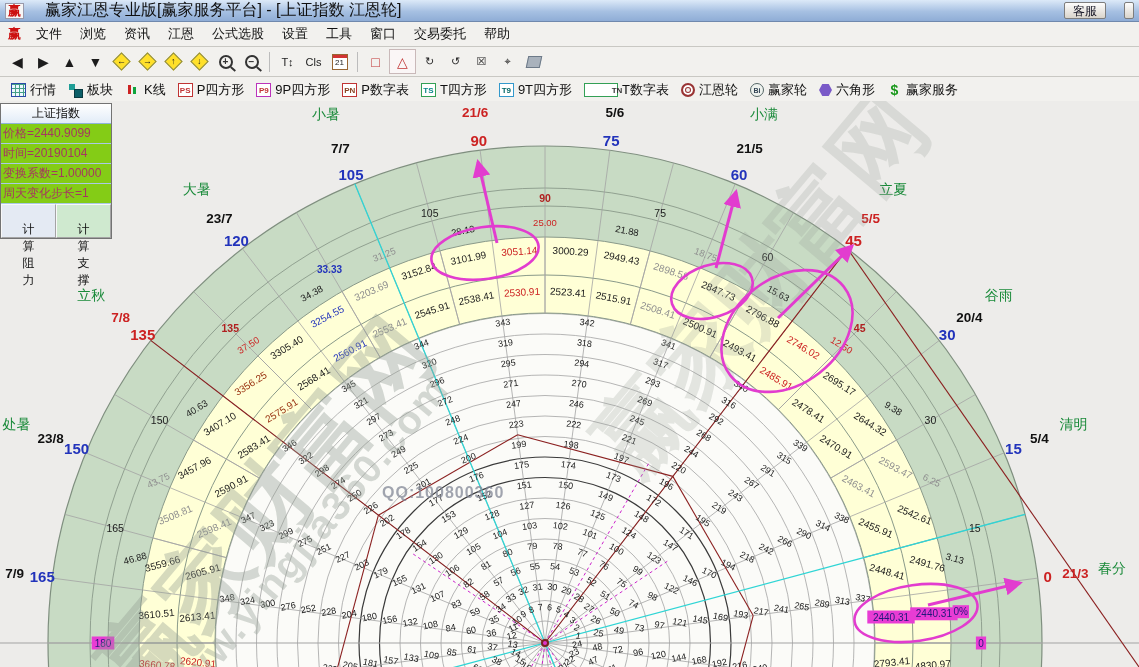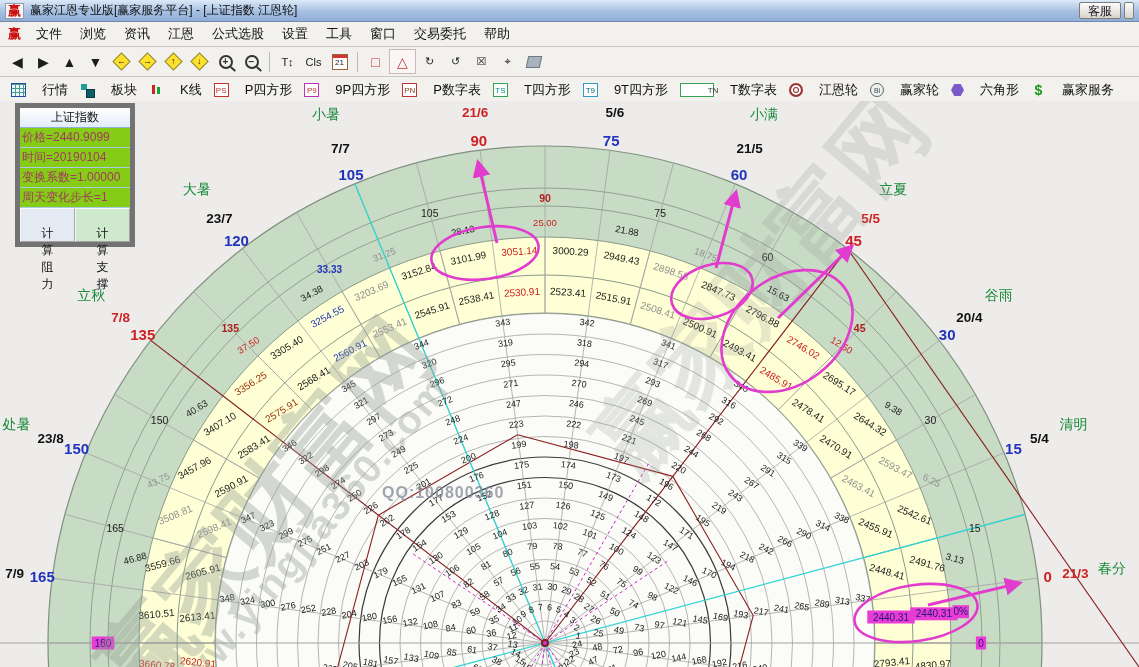--- a/index.html
+++ b/index.html
@@ -1,21 +1,21 @@
 <!DOCTYPE html>
 <html><head>
 <meta charset="utf-8">
 <style>
   html,body{margin:0;padding:0;}
   body{width:1139px;height:667px;overflow:hidden;background:#edecea;font-family:"Liberation Sans",sans-serif;position:relative;}
   
   .titlebar{height:22px;background:linear-gradient(#dce9f8,#a6c0e2 55%,#8fadd6);display:flex;align-items:center;padding:0 5px;border-bottom:1px solid #7089ad;box-sizing:border-box;}
   .titlebar .logo{color:#cc1111;font-weight:bold;font-size:13px;background:#f6f6f6;border:1px solid #99a;padding:0 2px;line-height:14px;}
-  .titlebar .title{font-size:12px;color:#101010;margin-left:6px;}
-  .titlebar .tbtns{margin-left:auto;display:flex;gap:3px;}
+  .titlebar .title{font-size:16px;color:#101010;margin-left:21px;}
+  .titlebar .tbtns{margin-left:auto;display:flex;gap:18px;}
   .titlebar button{font-family:inherit;font-size:12px;height:17px;background:linear-gradient(#fdfdfd,#d9d4cb);border:1px solid #7d7d7d;border-radius:2px;padding:0 8px;color:#112;}
   .titlebar button.cut{width:10px;padding:0;overflow:hidden;}
   .menubar{height:24px;display:flex;align-items:center;background:#f2f1ee;border-bottom:1px solid #c9c8c3;font-size:13px;color:#111;padding:0 4px;}
   .menubar .mlogo{color:#cc1111;font-weight:bold;margin:0 6px 0 4px;}
   .menu-item{padding:2px 9px;cursor:default;margin-top:20px;}
   .toolbar{height:29px;display:flex;align-items:center;background:#f2f1ee;border-bottom:1px solid #c9c8c3;padding:0 5px;gap:1px;}
   .tool{width:25px;height:23px;display:flex;align-items:center;justify-content:center;font-size:13px;color:#222;}
   .tool.framed{border:1px solid #c9b9b9;background:#faf6f6;}
   .tsep{width:1px;height:20px;background:#bcbcbc;margin:0 4px;}
   .tri{font-size:14px;color:#1c1c1c;}
@@ -23,22 +23,22 @@
   .txtg{font-size:11px;}
   .dia{width:11px;height:11px;background:#ffe02a;border:1px solid #8a8a4a;transform:rotate(45deg);display:flex;align-items:center;justify-content:center;}
   .dia b{transform:rotate(-45deg);font-size:9px;font-weight:bold;color:#222;line-height:1;}
   .zoomlens{width:10px;height:10px;border:2px solid #333;border-radius:50%;position:relative;display:flex;align-items:center;justify-content:center;font-size:10px;font-weight:bold;color:#333;}
   .zoomlens::after{content:"";position:absolute;width:6px;height:2px;background:#333;right:-5px;bottom:-3px;transform:rotate(40deg);}
   .cal{width:14px;height:14px;border:1px solid #996633;background:#fff;font-size:8px;text-align:center;position:relative;color:#222;}
   .cal::before{content:"";position:absolute;top:0;left:0;right:0;height:3px;background:#d23333;}
   .cal i{font-style:normal;position:relative;top:3px;}
   .stamp{width:12px;height:10px;background:#a9b2bc;border:1px solid #6d7a88;transform:skewX(-12deg);}
   .toolbar2{height:26px;display:flex;align-items:center;background:#f2f1ee;border-bottom:1px solid #a9a8a3;padding:0 6px;font-size:13px;color:#111;gap:2px;}
-  .t2{display:flex;align-items:center;gap:16px;padding:0 5px;}
-  .ic{width:15px;height:14px;display:flex;align-items:center;justify-content:center;font-size:9px;font-weight:normal;box-sizing:border-box;}
+  .t2{display:flex;align-items:center;gap:4px;padding:0 5px;}
+  .ic{width:15px;height:14px;display:flex;align-items:center;justify-content:center;font-size:9px;font-weight:bold;box-sizing:border-box;}
   .ic-table{border:1px solid #2a4aa8;background-color:#eef7ff;background-image:repeating-linear-gradient(90deg,transparent 0 3px,#44a088 3px 4px),repeating-linear-gradient(0deg,transparent 0 3px,#44a088 3px 4px);}
   .ic-blocks{position:relative;}
   .ic-blocks::before{content:"";position:absolute;left:1px;top:1px;width:6px;height:6px;background:#1f9e96;}
   .ic-blocks::after{content:"";position:absolute;left:6px;top:6px;width:7px;height:7px;background:#0c5f68;border:1px solid #0a3a40;}
   .ic-kline{position:relative;}
   .ic-kline::before{content:"";position:absolute;left:3px;top:2px;width:3px;height:9px;background:#cc2222;}
   .ic-kline::after{content:"";position:absolute;left:8px;top:4px;width:3px;height:7px;background:#0fa43c;}
   .ic-badge{border:1px solid;background:#fff;font-size:8px;}
   .b-ps{border-color:#c03333;color:#c03333;}
   .b-p9{border-color:#bb33bb;color:#c03333;}
@@ -53,21 +53,21 @@
   
   .chart{position:absolute;left:0;top:101px;width:1139px;height:566px;background:#edecea;overflow:hidden;}
   .chart svg{position:absolute;left:0;top:0;}
   #overlay{z-index:4;pointer-events:none;}
   .wm{position:absolute;color:rgba(148,158,148,0.38);transform-origin:0 0;transform:rotate(-50deg);white-space:nowrap;z-index:2;pointer-events:none;font-weight:bold;}
   .wm-brand1{left:70px;top:545px;font-size:92px;}
   .wm-url1{left:150px;top:592px;font-size:40px;letter-spacing:2px;}
   .wm-brand2{left:565px;top:320px;font-size:92px;color:rgba(150,160,150,0.24);}
   .wm-qq{position:absolute;left:382px;top:383px;font-size:16px;font-weight:bold;color:rgba(130,135,150,0.75);letter-spacing:1px;z-index:2;pointer-events:none;}
   
-  .panel{position:absolute;left:15px;top:2px;width:110px;z-index:6;font-size:12px;border:5px solid #737373;background:#cde3f7;}
+  .panel{position:absolute;left:0;top:2px;width:110px;z-index:6;font-size:12px;border:1px solid #737373;background:#cde3f7;}
   .panel .phead{background:linear-gradient(#ffffff,#e2ecf8);color:#111;text-align:center;height:19px;line-height:19px;border-bottom:1px solid #8fb3d8;}
   .prow{height:19px;line-height:19px;padding-left:2px;color:#a53860;border-bottom:1px solid #aac9e6;background:#84cc16;white-space:nowrap;overflow:hidden;}
   .pbtns{display:flex;}
   .pbtns button{flex:1;font-family:inherit;font-size:12px;height:21px;border:1px outset #f8f8f8;color:#111;padding:16px;}
   .pbtn-res{background:#e4eaf3;}
   .pbtn-sup{background:#cfe9cf;}
   
   .ann{position:absolute;left:932px;top:27px;z-index:5;color:#cc3fcc;font-size:20px;line-height:28px;white-space:nowrap;}
 </style>
 </head>

